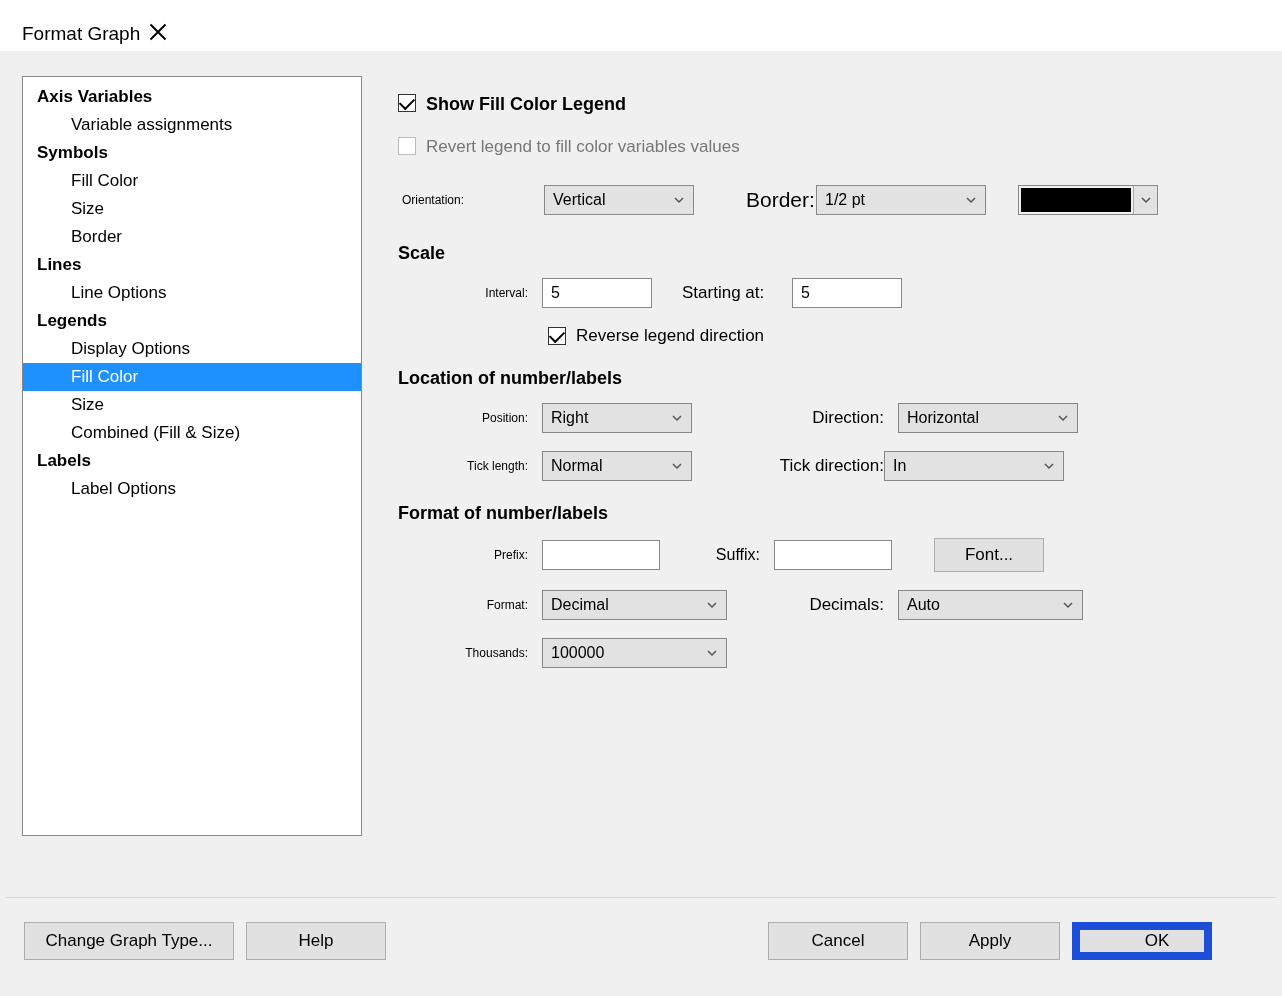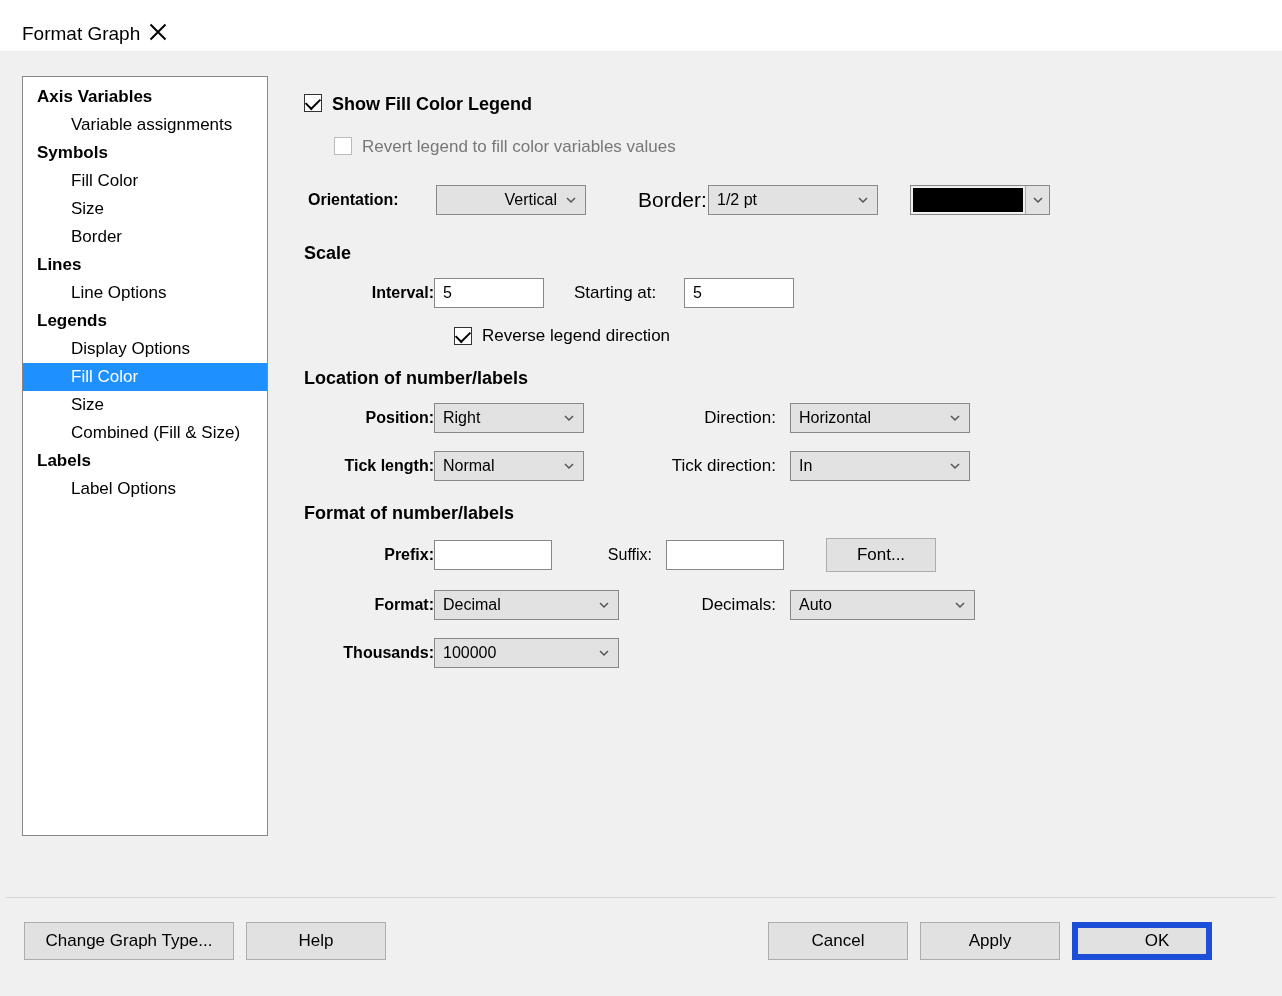--- a/index.html
+++ b/index.html
@@ -29,21 +29,21 @@
     .client {
       flex: 1 1 auto;
       background: #f0f0f0;
       position: relative;
       padding: 24px 0 0 22px;
       display: flex;
       flex-direction: row;
       overflow: hidden;
     }
     .tree {
-      width: 246px;
+      width: 340px;
       height: 760px;
       background: #fff;
       border: 1px solid #888;
       overflow: auto;
       padding: 6px 0;
     }
     .tree-item {
       padding: 2px 10px 2px 14px;
       font-size: 17px;
       line-height: 24px;
@@ -58,21 +58,21 @@
     .checkbox {
       width: 18px; height: 18px; border: 1.5px solid #333; background: #fff; display: inline-flex; align-items: center; justify-content: center; margin-right: 10px;
     }
     .checkbox.checked::after {
       content: ""; width: 12px; height: 7px; border-left: 2px solid #000; border-bottom: 2px solid #000; transform: rotate(-45deg) translate(1px, -1px);
     }
     .checkbox.disabled { border-color: #bbb; }
     .bold { font-weight: 700; font-size: 18px; }
     .section-title { font-weight: 700; font-size: 18px; margin: 22px 0 14px 0; }
     .form-row { display: flex; align-items: center; margin: 10px 0; }
-    .lbl { text-align: right; width: 130px; font-size: 16px; font-weight: bold; }
+    .lbl { text-align: right; width: 130px; margin-right: 14px; font-size: 12px; }
     .select, .textbox {
       height: 30px; border: 1px solid #888; background: #fff; font-size: 16px; padding: 2px 8px;
     }
     .select { background: #e2e2e2; display: inline-flex; align-items: center; justify-content: space-between; }
     .select .chev { margin-left: 8px; }
     .select .chev svg { width: 12px; height: 12px; display:block; }
     .color-swatch-combo {
       width: 140px; height: 30px; border: 1px solid #888; display: inline-flex; align-items: stretch;
     }
     .color-swatch { flex: 1; background: #000; margin: 2px; }
@@ -83,25 +83,25 @@
     .footer {
       position: absolute;
       left: 6px; right: 6px; bottom: 36px;
       border-top: 1px solid #d8d8d8;
       padding-top: 24px;
       display: flex;
       align-items: center;
     }
     .footer .btn { height: 38px; font-size: 17px; }
     .footer .spacer { flex: 1; }
-    .footer .btn.primary { border: 6px solid #1d4ed8; background: #e1e1e1; padding-left: 48px; }
+    .footer .btn.primary { border: 8px solid #1d4ed8; background: #e1e1e1; padding-left: 48px; }
     .footer .left-group { display:flex; gap: 12px; margin-left: 18px; }
     .footer .right-group { display:flex; gap: 12px; margin-right: 64px; }
     .muted { color: #777; }
-    .indent { margin-left: 30px; }
+    .indent { }
     input.txt { height: 30px; border: 1px solid #888; background:#fff; font-size:16px; padding: 2px 8px; }
   </style>
 </head>
 <body>
 
 <div class="dialog">
   <div class="titlebar">
     <div class="title">Format Graph</div>
     <div class="close">
       <span>
@@ -139,21 +139,21 @@
         <span class="bold">Show Fill Color Legend</span>
       </div>
 
       <div class="row indent" style="margin-top:22px;">
         <span class="checkbox disabled"></span>
         <span class="muted" style="font-size:17px;">Revert legend to fill color variables values</span>
       </div>
 
       <div class="form-row" style="margin-top:28px;">
         <span class="lbl" style="width:128px; text-align:left; margin-left:4px;">Orientation:</span>
-        <span class="select" style="width:150px;justify-content:flex-end;">
+        <span class="select" style="width:150px;">
           <span>Vertical</span>
           <span class="chev">
               <svg viewBox="0 0 12 12">
                 <path d="M2 4 L6 8 L10 4" stroke="#555" stroke-width="1.5" fill="none"></path>
               </svg>
             </span>
         </span>
         <span style="width:52px;"></span>
         <span style="width:70px; font-size:21px;">Border:</span>
         <span class="select" style="width:170px;">
@@ -218,21 +218,21 @@
         <span class="lbl">Tick length:</span>
         <span class="select" style="width:150px;">
           <span>Normal</span>
           <span class="chev">
               <svg viewBox="0 0 12 12">
                 <path d="M2 4 L6 8 L10 4" stroke="#555" stroke-width="1.5" fill="none"></path>
               </svg>
             </span>
         </span>
         <span style="width:62px;"></span>
-        <span style="width:130px; text-align:right; margin-right:14px; font-size:17px;">Tick direction:</span>
+        <span style="width:130px; text-align:right; font-size:17px;">Tick direction:</span>
         <span class="select" style="width:180px;">
           <span>In</span>
           <span class="chev">
               <svg viewBox="0 0 12 12">
                 <path d="M2 4 L6 8 L10 4" stroke="#555" stroke-width="1.5" fill="none"></path>
               </svg>
             </span>
         </span>
       </div>
 

